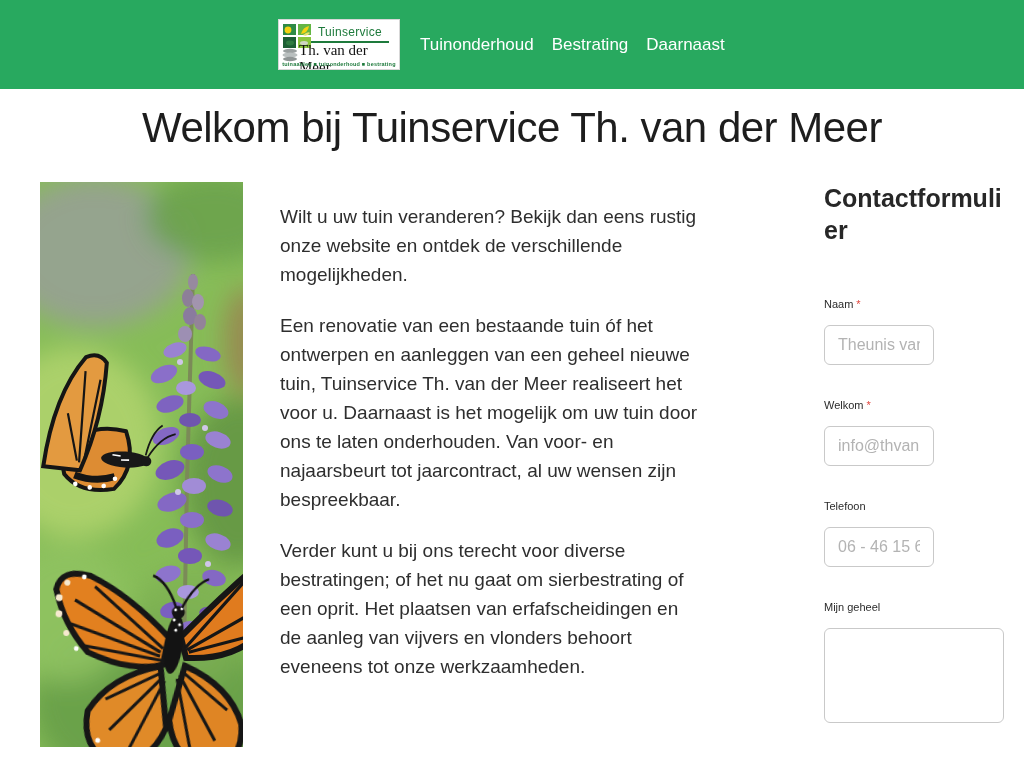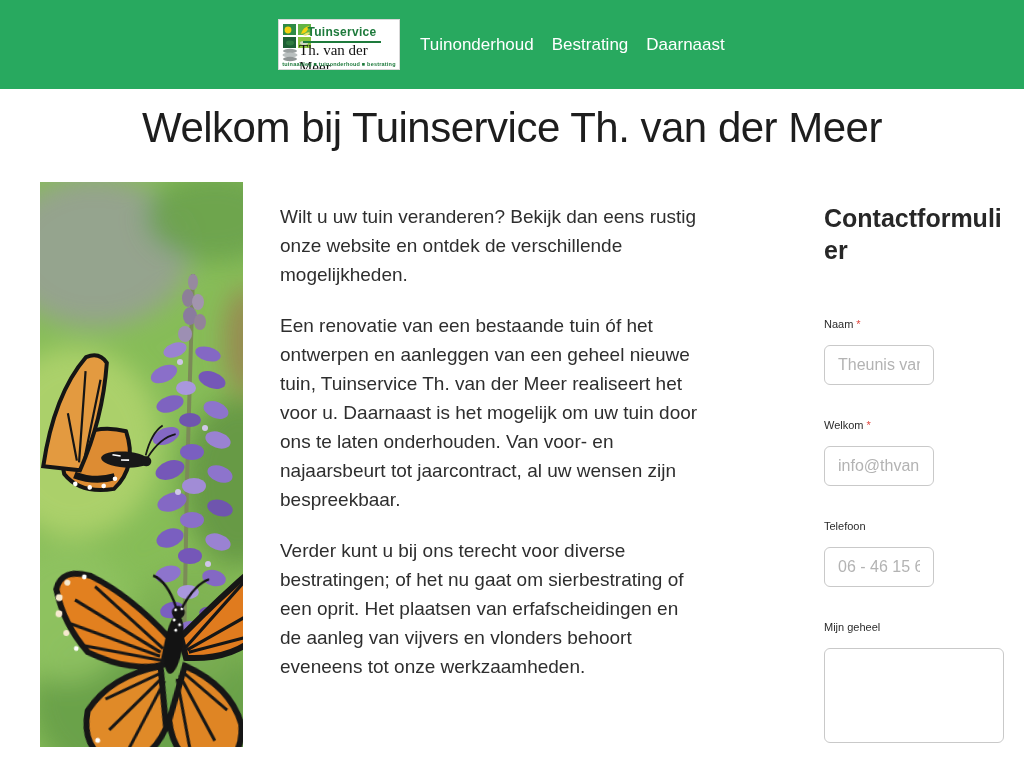--- a/index.html
+++ b/index.html
@@ -5,22 +5,22 @@
   * { margin: 0; padding: 0; box-sizing: border-box; }
   html, body { width: 1024px; height: 768px; overflow: hidden; background: #fff;
     font-family: "Liberation Sans", sans-serif; }
 
   
   .site-header { height: 89px; background: #28a95f; display: flex; align-items: center; }
   .logo-box { margin-left: 278px; width: 122px; height: 51px; background: #ffffff;
     position: relative; overflow: hidden; cursor: pointer; border: 1px solid #d7d7d7; }
   .logo-grid { position: absolute; left: 4px; top: 4px; }
   .logo-stones { position: absolute; left: 3px; top: 28px; }
-  .logo-brand { position: absolute; left: 24px; top: 5px; width: 78px; text-align: center;
-    color: #1e7a3c; font-weight: 700; font-size: 12px; letter-spacing: .3px;
+  .logo-brand { position: absolute; left: 32px; top: 5px; width: 78px; text-align: center;
+    color: #1e7a3c; font-weight: 400; font-size: 12px; letter-spacing: .3px;
     border-bottom: 2px solid #1e7a3c; padding-bottom: 2px; }
   .logo-name { position: absolute; left: 20px; top: 22px; width: 100px; text-align: left;
     font-family: "Liberation Serif", serif; font-weight: 400; font-size: 15px; color: #111; }
   .logo-tagline { position: absolute; left: 0; bottom: 2px; width: 100%; text-align: center;
     color: #1e7a3c; font-size: 5.5px; font-weight: 700; letter-spacing: .2px; }
   .main-nav { display: flex; gap: 18px; margin-left: 20px; text-align: center; }
   .main-nav a { color: #ffffff; font-size: 17px; text-decoration: none; cursor: pointer; }
 
   
   h1.page-title { margin-top: 15px; text-align: center; font-size: 42px; font-weight: 500;
@@ -28,21 +28,21 @@
 
   
   .main-row { display: flex; align-items: flex-start; margin-top: 30px;
     padding-left: 40px; padding-right: 20px; }
   .hero-col { width: 203px; height: 565px; overflow: hidden; flex: none; }
   .text-col { width: 424px; margin-left: 37px; padding-top: 20px; flex: none; }
   .text-col p { font-size: 19px; line-height: 29px; color: #2e2e2e; margin-bottom: 22px; }
   .form-col { margin-left: auto; width: 180px; flex: none; }
 
   
-  .form-col h3 { margin-top: 20px; font-size: 25px; line-height: 32px; font-weight: 700;
+  .form-col h3 { font-size: 25px; line-height: 32px; font-weight: 700;
     color: #272727; overflow-wrap: break-word; word-break: break-word; margin-bottom: 52px; }
   .field-group { margin-bottom: 34px; }
   .field-group label { display: block; font-size: 11px; font-weight: 400; color: #2b2b2b;
     margin-bottom: 15px; }
   .req { color: #e0443c; margin-left: 3px; }
   .field-group input { width: 110px; height: 40px; border: 1px solid #c9c9c9;
     border-radius: 6px; padding: 0 13px; font-size: 16px; color: #444; outline: none;
     font-family: "Liberation Sans", sans-serif; }
   .field-group textarea { width: 180px; height: 95px; border: 1px solid #c9c9c9;
     border-radius: 6px; padding: 10px 12px; font-size: 16px; color: #444; outline: none;

